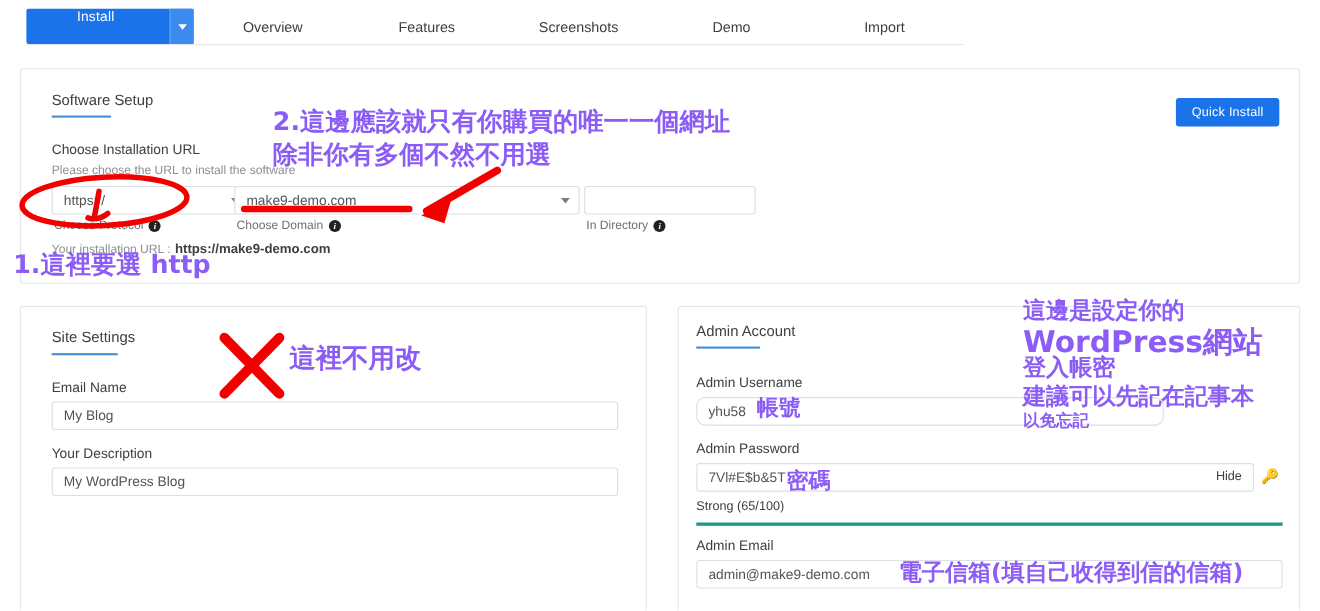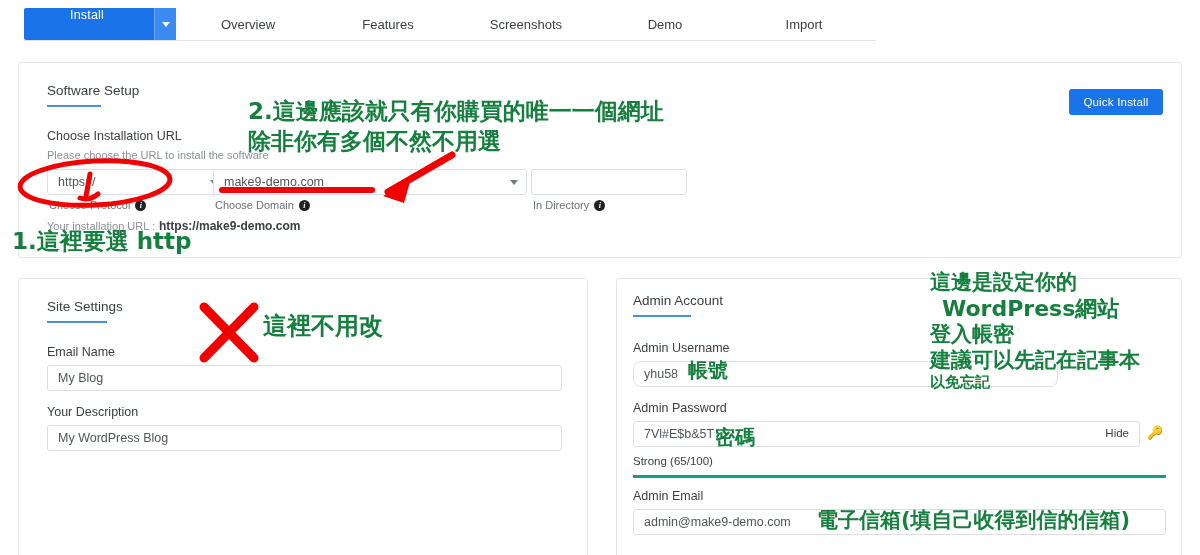--- a/index.html
+++ b/index.html
@@ -100,21 +100,21 @@
 
   .pw-hide {
     position: absolute; font-size: 11.5px; color: #3c4043; cursor: pointer;
   }
   .key-icon { position: absolute; font-size: 13px; cursor: pointer; }
   .strength-txt { position: absolute; font-size: 11.5px; color: #3c4043; }
   .strength-bar { position: absolute; height: 3px; background: #1a9988; }
 
   
   .anno {
-    position: absolute; color: #15803d; font-weight: bold;
+    position: absolute; color: #8b5cf6; font-weight: bold;
     font-family: "DejaVu Sans", sans-serif; white-space: pre; line-height: 1.18;
     pointer-events: none;
   }
   svg.overlay {
     position: absolute; left: 0; top: 0; width: 1200px; height: 555px;
     pointer-events: none;
   }
 </style>
 </head>
 <body>
@@ -240,20 +240,20 @@
   <div class="anno" style="left:248px;top:128px;font-size:23px;">除非你有多個不然不用選</div>
 
   <div class="anno" style="left:12px;top:228px;font-size:23px;">1.這裡要選 http</div>
 
   <div class="anno" style="left:263px;top:312px;font-size:24px;">這裡不用改</div>
 
   <div class="anno" style="left:688px;top:359px;font-size:20px;">帳號</div>
   <div class="anno" style="left:715px;top:426px;font-size:20px;">密碼</div>
 
   <div class="anno" style="left:930px;top:270px;font-size:21px;">這邊是設定你的</div>
-  <div class="anno" style="left:930px;top:296px;font-size:22px;margin-left:12px;">WordPress網站</div>
+  <div class="anno" style="left:930px;top:296px;font-size:27px;">WordPress網站</div>
   <div class="anno" style="left:930px;top:322px;font-size:21px;">登入帳密</div>
   <div class="anno" style="left:930px;top:348px;font-size:21px;">建議可以先記在記事本</div>
   <div class="anno" style="left:930px;top:374px;font-size:15px;">以免忘記</div>
 
   <div class="anno" style="left:817px;top:508px;font-size:21px;">電子信箱(填自己收得到信的信箱)</div>
 
 </div>
 
 </body></html>

